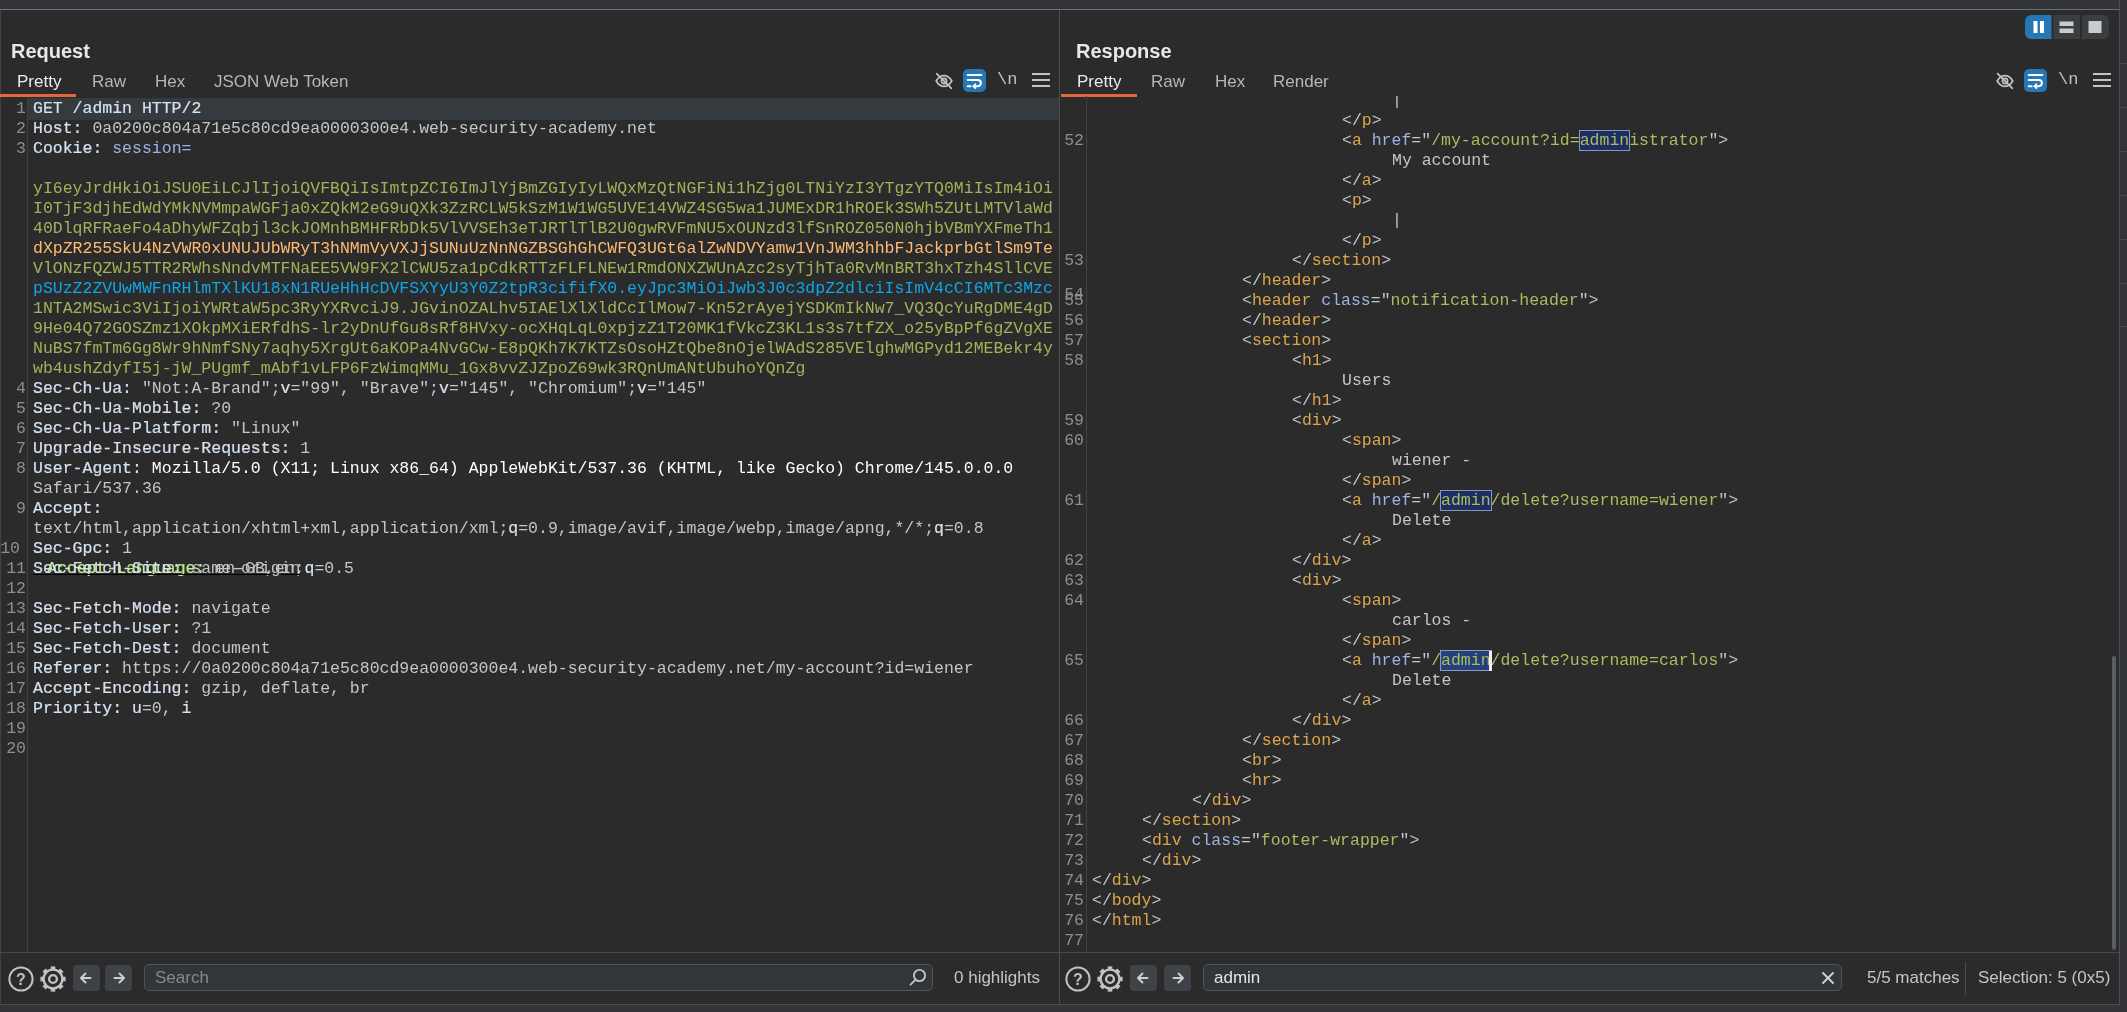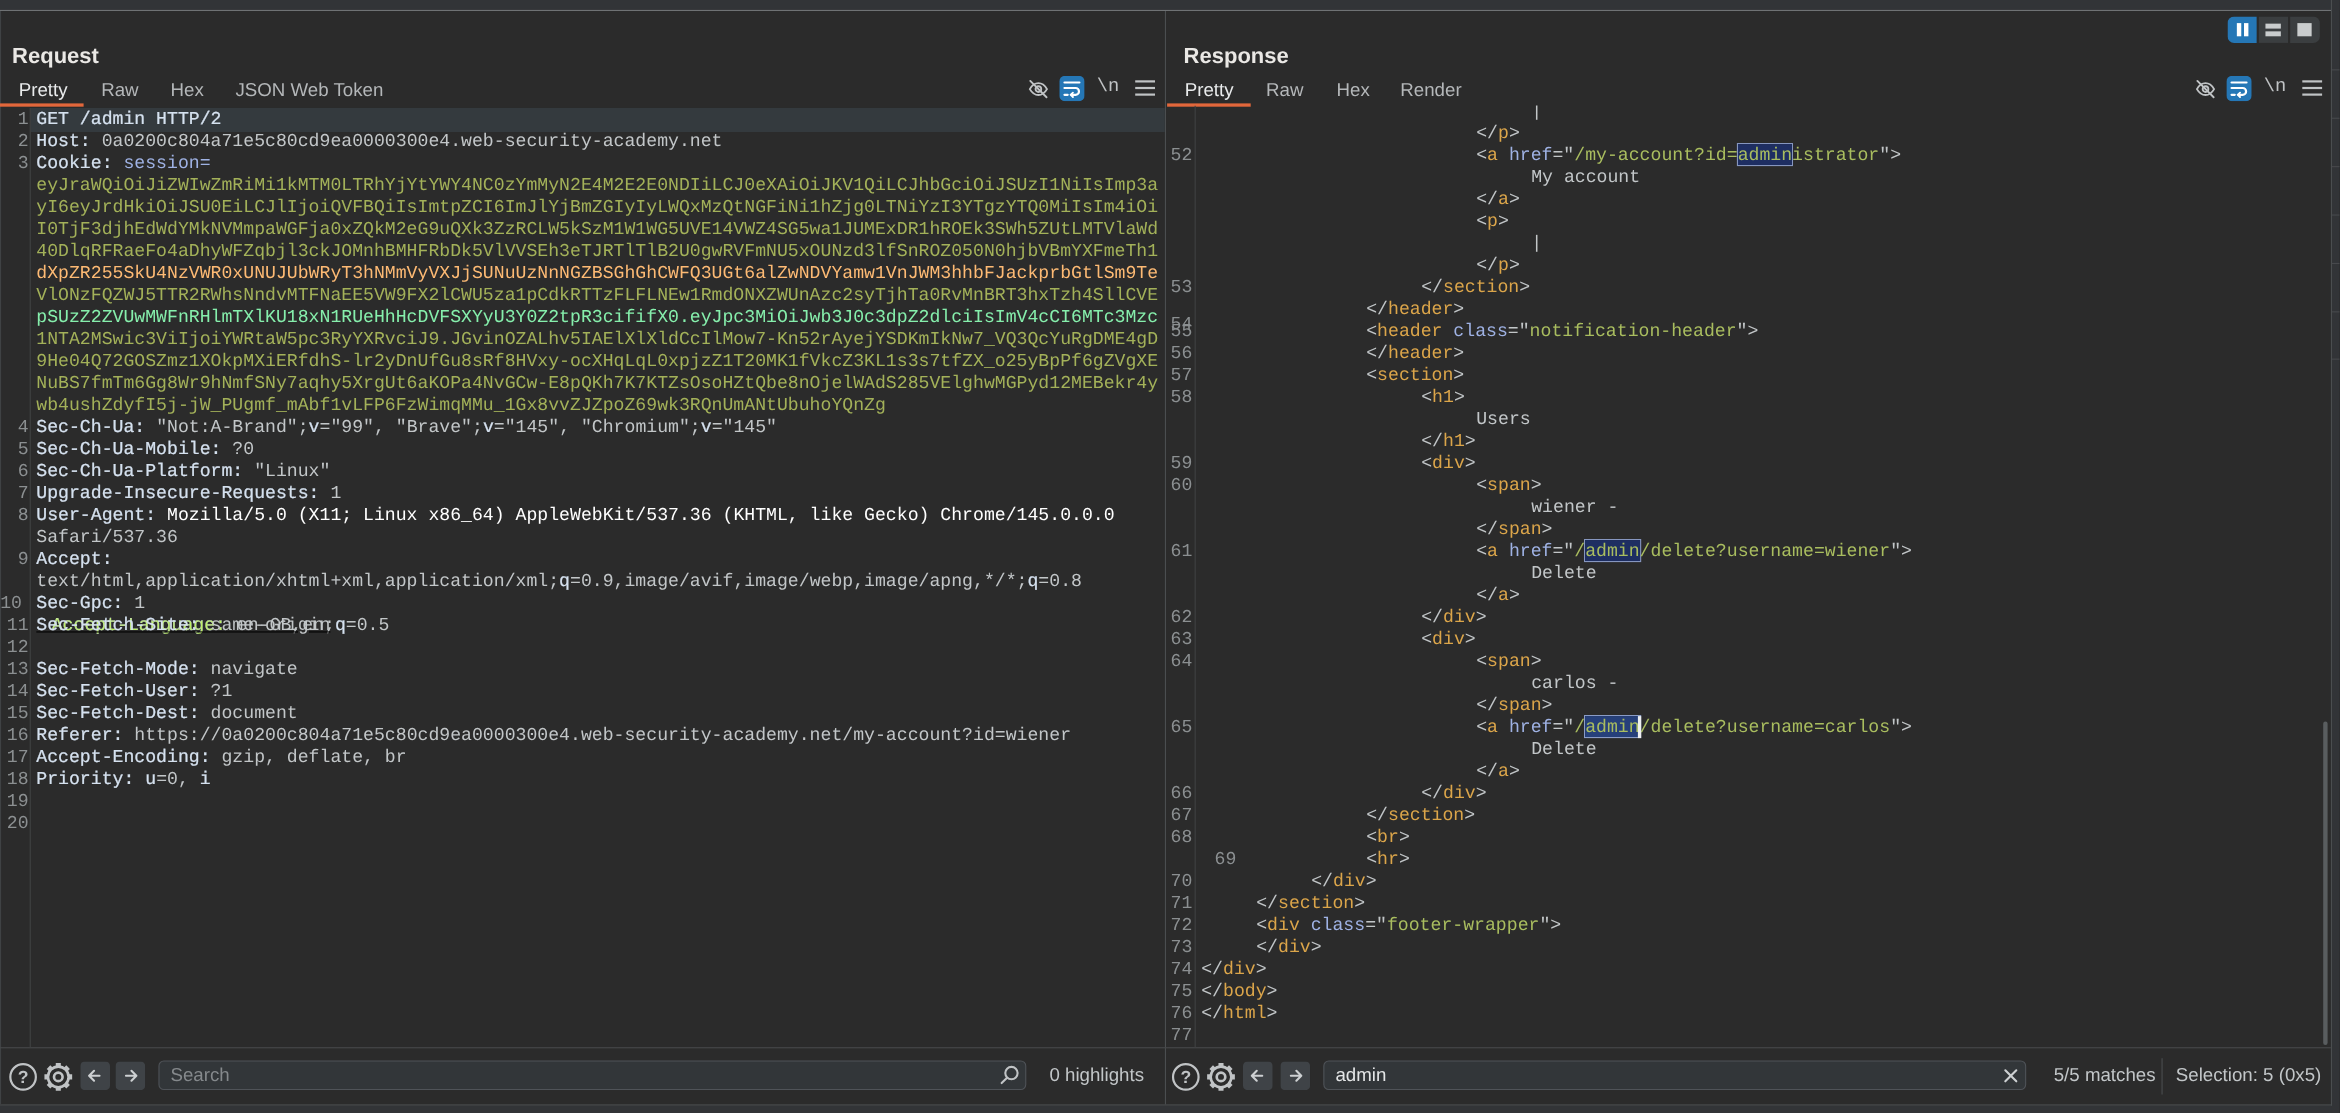--- a/index.html
+++ b/index.html
@@ -84,27 +84,26 @@
 </svg>
 <div class="abs" style="left:0;top:98px;width:1059px;height:854px;overflow:hidden;">
 <div style="position:absolute;left:28px;top:0px;width:1031px;height:22px;background:#343a3e;"></div>
 <div style="position:absolute;left:27px;top:0;width:1px;height:100%;background:#404243;"></div>
 <div class="gut mono" style="left:0;top:1px;width:26px;">1</div>
 <div class="r mono" style="left:33px;top:1px;"><span style="color:#d5e1ef;-webkit-text-stroke:0.2px #d5e1ef;">GET /admin HTTP/2</span></div>
 <div class="gut mono" style="left:0;top:21px;width:26px;">2</div>
 <div class="r mono" style="left:33px;top:21px;"><span style="color:#d5e1ef;-webkit-text-stroke:0.2px #d5e1ef;">Host:</span><span style="color:#c2c6c8;"> 0a0200c804a71e5c80cd9ea0000300e4.web-security-academy.net</span></div>
 <div class="gut mono" style="left:0;top:41px;width:26px;">3</div>
 <div class="r mono" style="left:33px;top:41px;"><span style="color:#d5e1ef;-webkit-text-stroke:0.2px #d5e1ef;">Cookie:</span><span style="color:#c2c6c8;"> </span><span style="color:#9fb2e4;">session=</span></div>
-<div class="r mono" style="left:33px;top:61px;"><span style="color:#a3b159;">eyJraWQiOiJiZWIwZmRiMi1kMTM0LTRhYjYtYWY4NC0zYmMyN2E4M2E2E0NDIiLCJ0eXAiOiJKV1QiLCJhbGciOiJSUzI1NiIsImp3a</span></div>
 <div class="r mono" style="left:33px;top:81px;"><span style="color:#a3b159;">yI6eyJrdHkiOiJSU0EiLCJlIjoiQVFBQiIsImtpZCI6ImJlYjBmZGIyIyLWQxMzQtNGFiNi1hZjg0LTNiYzI3YTgzYTQ0MiIsIm4iOi</span></div>
 <div class="r mono" style="left:33px;top:101px;"><span style="color:#a3b159;">I0TjF3djhEdWdYMkNVMmpaWGFja0xZQkM2eG9uQXk3ZzRCLW5kSzM1W1WG5UVE14VWZ4SG5wa1JUMExDR1hROEk3SWh5ZUtLMTVlaWd</span></div>
 <div class="r mono" style="left:33px;top:121px;"><span style="color:#a3b159;">40DlqRFRaeFo4aDhyWFZqbjl3ckJOMnhBMHFRbDk5VlVVSEh3eTJRTlTlB2U0gwRVFmNU5xOUNzd3lfSnROZ050N0hjbVBmYXFmeTh1</span></div>
 <div class="r mono" style="left:33px;top:141px;"><span style="color:#fdba74;">dXpZR255SkU4NzVWR0xUNUJUbWRyT3hNMmVyVXJjSUNuUzNnNGZBSGhGhCWFQ3UGt6alZwNDVYamw1VnJWM3hhbFJackprbGtlSm9Te</span></div>
 <div class="r mono" style="left:33px;top:161px;"><span style="color:#a3b159;">VlONzFQZWJ5TTR2RWhsNndvMTFNaEE5VW9FX2lCWU5za1pCdkRTTzFLFLNEw1RmdONXZWUnAzc2syTjhTa0RvMnBRT3hxTzh4SllCVE</span></div>
-<div class="r mono" style="left:33px;top:181px;"><span style="color:#86efac;">pSUzZ2ZVUwMWFnRHlmTXlKU18xN1RUeHhHcDVFSXYyU3Y0Z2tpR3cififX0.eyJpc3MiOiJwb3J0c3dpZ2dlciIsImV4cCI6MTc3Mzc</span></div>
+<div class="r mono" style="left:33px;top:181px;"><span style="color:#0ea5e9;">pSUzZ2ZVUwMWFnRHlmTXlKU18xN1RUeHhHcDVFSXYyU3Y0Z2tpR3cififX0.eyJpc3MiOiJwb3J0c3dpZ2dlciIsImV4cCI6MTc3Mzc</span></div>
 <div class="r mono" style="left:33px;top:201px;"><span style="color:#a3b159;">1NTA2MSwic3ViIjoiYWRtaW5pc3RyYXRvciJ9.JGvinOZALhv5IAElXlXldCcIlMow7-Kn52rAyejYSDKmIkNw7_VQ3QcYuRgDME4gD</span></div>
 <div class="r mono" style="left:33px;top:221px;"><span style="color:#a3b159;">9He04Q72GOSZmz1XOkpMXiERfdhS-lr2yDnUfGu8sRf8HVxy-ocXHqLqL0xpjzZ1T20MK1fVkcZ3KL1s3s7tfZX_o25yBpPf6gZVgXE</span></div>
 <div class="r mono" style="left:33px;top:241px;"><span style="color:#a3b159;">NuBS7fmTm6Gg8Wr9hNmfSNy7aqhy5XrgUt6aKOPa4NvGCw-E8pQKh7K7KTZsOsoHZtQbe8nOjelWAdS285VElghwMGPyd12MEBekr4y</span></div>
 <div class="r mono" style="left:33px;top:261px;"><span style="color:#a3b159;">wb4ushZdyfI5j-jW_PUgmf_mAbf1vLFP6FzWimqMMu_1Gx8vvZJZpoZ69wk3RQnUmANtUbuhoYQnZg</span></div>
 <div class="gut mono" style="left:0;top:281px;width:26px;">4</div>
 <div class="r mono" style="left:33px;top:281px;"><span style="color:#d5e1ef;-webkit-text-stroke:0.2px #d5e1ef;">Sec-Ch-Ua:</span><span style="color:#c2c6c8;"> "Not:A-Brand";</span><span style="color:#d5e1ef;-webkit-text-stroke:0.2px #d5e1ef;">v</span><span style="color:#c2c6c8;">="99", "Brave";</span><span style="color:#d5e1ef;-webkit-text-stroke:0.2px #d5e1ef;">v</span><span style="color:#c2c6c8;">="145", "Chromium";</span><span style="color:#d5e1ef;-webkit-text-stroke:0.2px #d5e1ef;">v</span><span style="color:#c2c6c8;">="145"</span></div>
 <div class="gut mono" style="left:0;top:301px;width:26px;">5</div>
 <div class="r mono" style="left:33px;top:301px;"><span style="color:#d5e1ef;-webkit-text-stroke:0.2px #d5e1ef;">Sec-Ch-Ua-Mobile:</span><span style="color:#c2c6c8;"> ?0</span></div>
 <div class="gut mono" style="left:0;top:321px;width:26px;">6</div>
 <div class="r mono" style="left:33px;top:321px;"><span style="color:#d5e1ef;-webkit-text-stroke:0.2px #d5e1ef;">Sec-Ch-Ua-Platform:</span><span style="color:#c2c6c8;"> "Linux"</span></div>
@@ -183,21 +182,21 @@
 <div class="gut mono" style="left:0;top:555px;width:23px;">65</div>
 <div class="r mono" style="left:281px;top:555px;"><span style="color:#c2c6c8;">&lt;</span><span style="color:#dba54a;">a</span><span style="color:#c2c6c8;"> </span><span style="color:#9fb2e4;">href</span><span style="color:#c2c6c8;">=</span><span style="color:#c2c6c8;">"</span><span style="color:#a9bd5f;">/</span><span style="color:#a9bd5f;" class="hlc">admin</span><span style="position:relative;"><span style="position:absolute;left:-1.5px;top:0px;width:2.5px;height:19.5px;background:#eef0f1;"></span></span><span style="color:#a9bd5f;">/delete?username=carlos</span><span style="color:#c2c6c8;">"&gt;</span></div>
 <div class="r mono" style="left:331px;top:575px;"><span style="color:#c2c6c8;">Delete</span></div>
 <div class="r mono" style="left:281px;top:595px;"><span style="color:#c2c6c8;">&lt;/</span><span style="color:#dba54a;">a</span><span style="color:#c2c6c8;">&gt;</span></div>
 <div class="gut mono" style="left:0;top:615px;width:23px;">66</div>
 <div class="r mono" style="left:231px;top:615px;"><span style="color:#c2c6c8;">&lt;/</span><span style="color:#dba54a;">div</span><span style="color:#c2c6c8;">&gt;</span></div>
 <div class="gut mono" style="left:0;top:635px;width:23px;">67</div>
 <div class="r mono" style="left:181px;top:635px;"><span style="color:#c2c6c8;">&lt;/</span><span style="color:#dba54a;">section</span><span style="color:#c2c6c8;">&gt;</span></div>
 <div class="gut mono" style="left:0;top:655px;width:23px;">68</div>
 <div class="r mono" style="left:181px;top:655px;"><span style="color:#c2c6c8;">&lt;</span><span style="color:#dba54a;">br</span><span style="color:#c2c6c8;">&gt;</span></div>
-<div class="gut mono" style="left:0;top:675px;width:23px;margin-left:40px;">69</div>
+<div class="gut mono" style="left:0;top:675px;width:23px;">69</div>
 <div class="r mono" style="left:181px;top:675px;"><span style="color:#c2c6c8;">&lt;</span><span style="color:#dba54a;">hr</span><span style="color:#c2c6c8;">&gt;</span></div>
 <div class="gut mono" style="left:0;top:695px;width:23px;">70</div>
 <div class="r mono" style="left:131px;top:695px;"><span style="color:#c2c6c8;">&lt;/</span><span style="color:#dba54a;">div</span><span style="color:#c2c6c8;">&gt;</span></div>
 <div class="gut mono" style="left:0;top:715px;width:23px;">71</div>
 <div class="r mono" style="left:81px;top:715px;"><span style="color:#c2c6c8;">&lt;/</span><span style="color:#dba54a;">section</span><span style="color:#c2c6c8;">&gt;</span></div>
 <div class="gut mono" style="left:0;top:735px;width:23px;">72</div>
 <div class="r mono" style="left:81px;top:735px;"><span style="color:#c2c6c8;">&lt;</span><span style="color:#dba54a;">div</span><span style="color:#c2c6c8;"> </span><span style="color:#9fb2e4;">class</span><span style="color:#c2c6c8;">=</span><span style="color:#c2c6c8;">"</span><span style="color:#a9bd5f;">footer-wrapper</span><span style="color:#c2c6c8;">"&gt;</span></div>
 <div class="gut mono" style="left:0;top:755px;width:23px;">73</div>
 <div class="r mono" style="left:81px;top:755px;"><span style="color:#c2c6c8;">&lt;/</span><span style="color:#dba54a;">div</span><span style="color:#c2c6c8;">&gt;</span></div>
 <div class="gut mono" style="left:0;top:775px;width:23px;">74</div>

